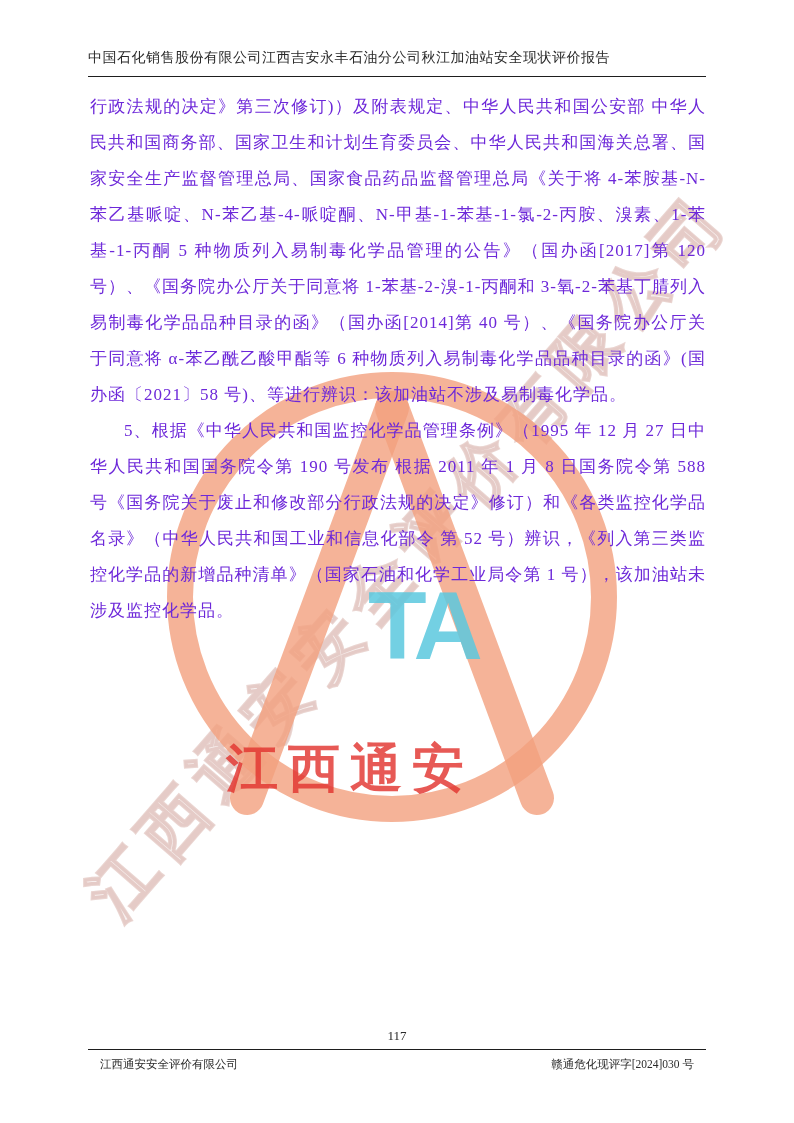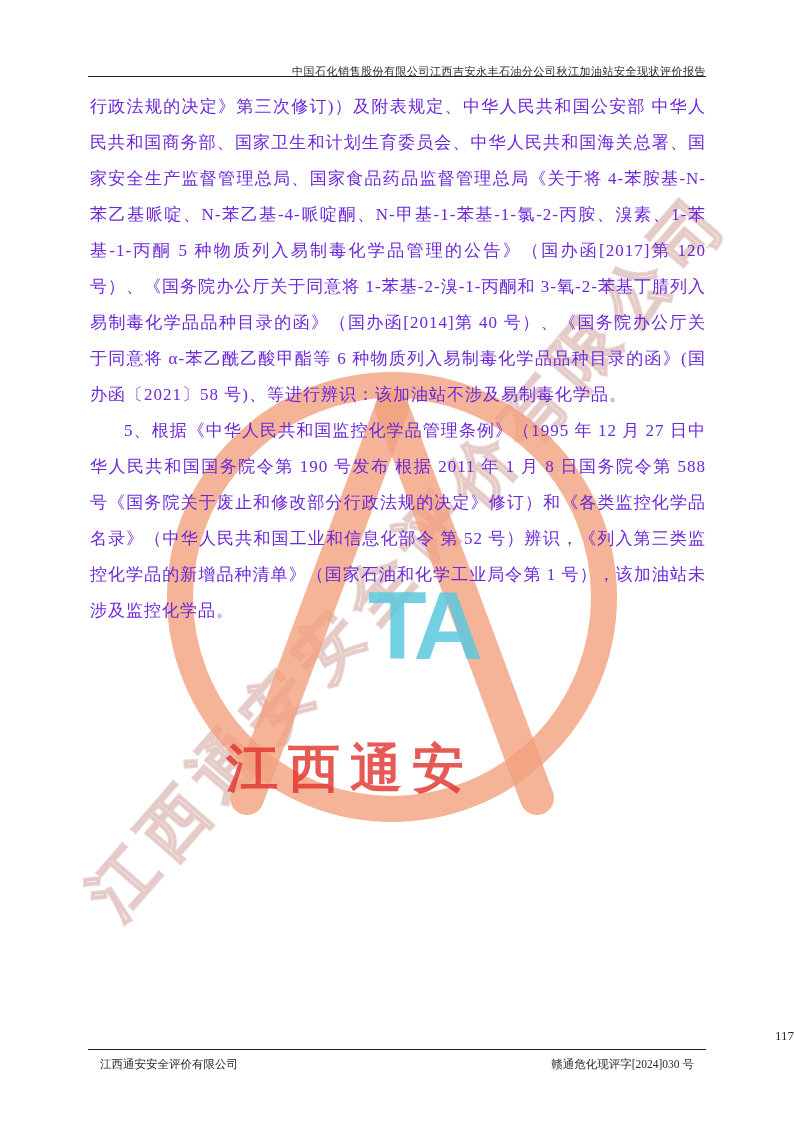--- a/index.html
+++ b/index.html
@@ -10,23 +10,23 @@
     height: 1123px;
     margin: 0 auto;
     background: #ffffff;
     overflow: hidden;
     font-family: "Liberation Serif", "DejaVu Serif", serif;
     color: #222222;
   }
   
   .doc-header {
     position: absolute;
-    left: 88px; right: 88px; top: 64px;
-    text-align: right;
-    font-size: 11px;
+    left: 88px; right: 88px; top: 49px;
+    text-align: left;
+    font-size: 14px;
     letter-spacing: 0.5px;
     color: #2a2a2a;
     white-space: nowrap;
   }
   .header-rule {
     position: absolute;
     left: 88px; right: 88px; top: 76px;
     border-top: 1.5px solid #1e1e1e;
   }
   
@@ -85,21 +85,21 @@
     letter-spacing: 10px;
     color: rgba(226, 52, 48, 0.82);
     white-space: nowrap;
     z-index: 2;
     line-height: 1;
   }
   
   .page-number {
     position: absolute;
     left: 0; right: 0; top: 1028px;
-    text-align: right;
+    text-align: center;
     font-size: 13px;
     color: #2a2a2a;
     z-index: 3;
   }
   .footer-rule {
     position: absolute;
     left: 88px; right: 88px; top: 1049px;
     border-top: 1.5px solid #1e1e1e;
     z-index: 3;
   }

